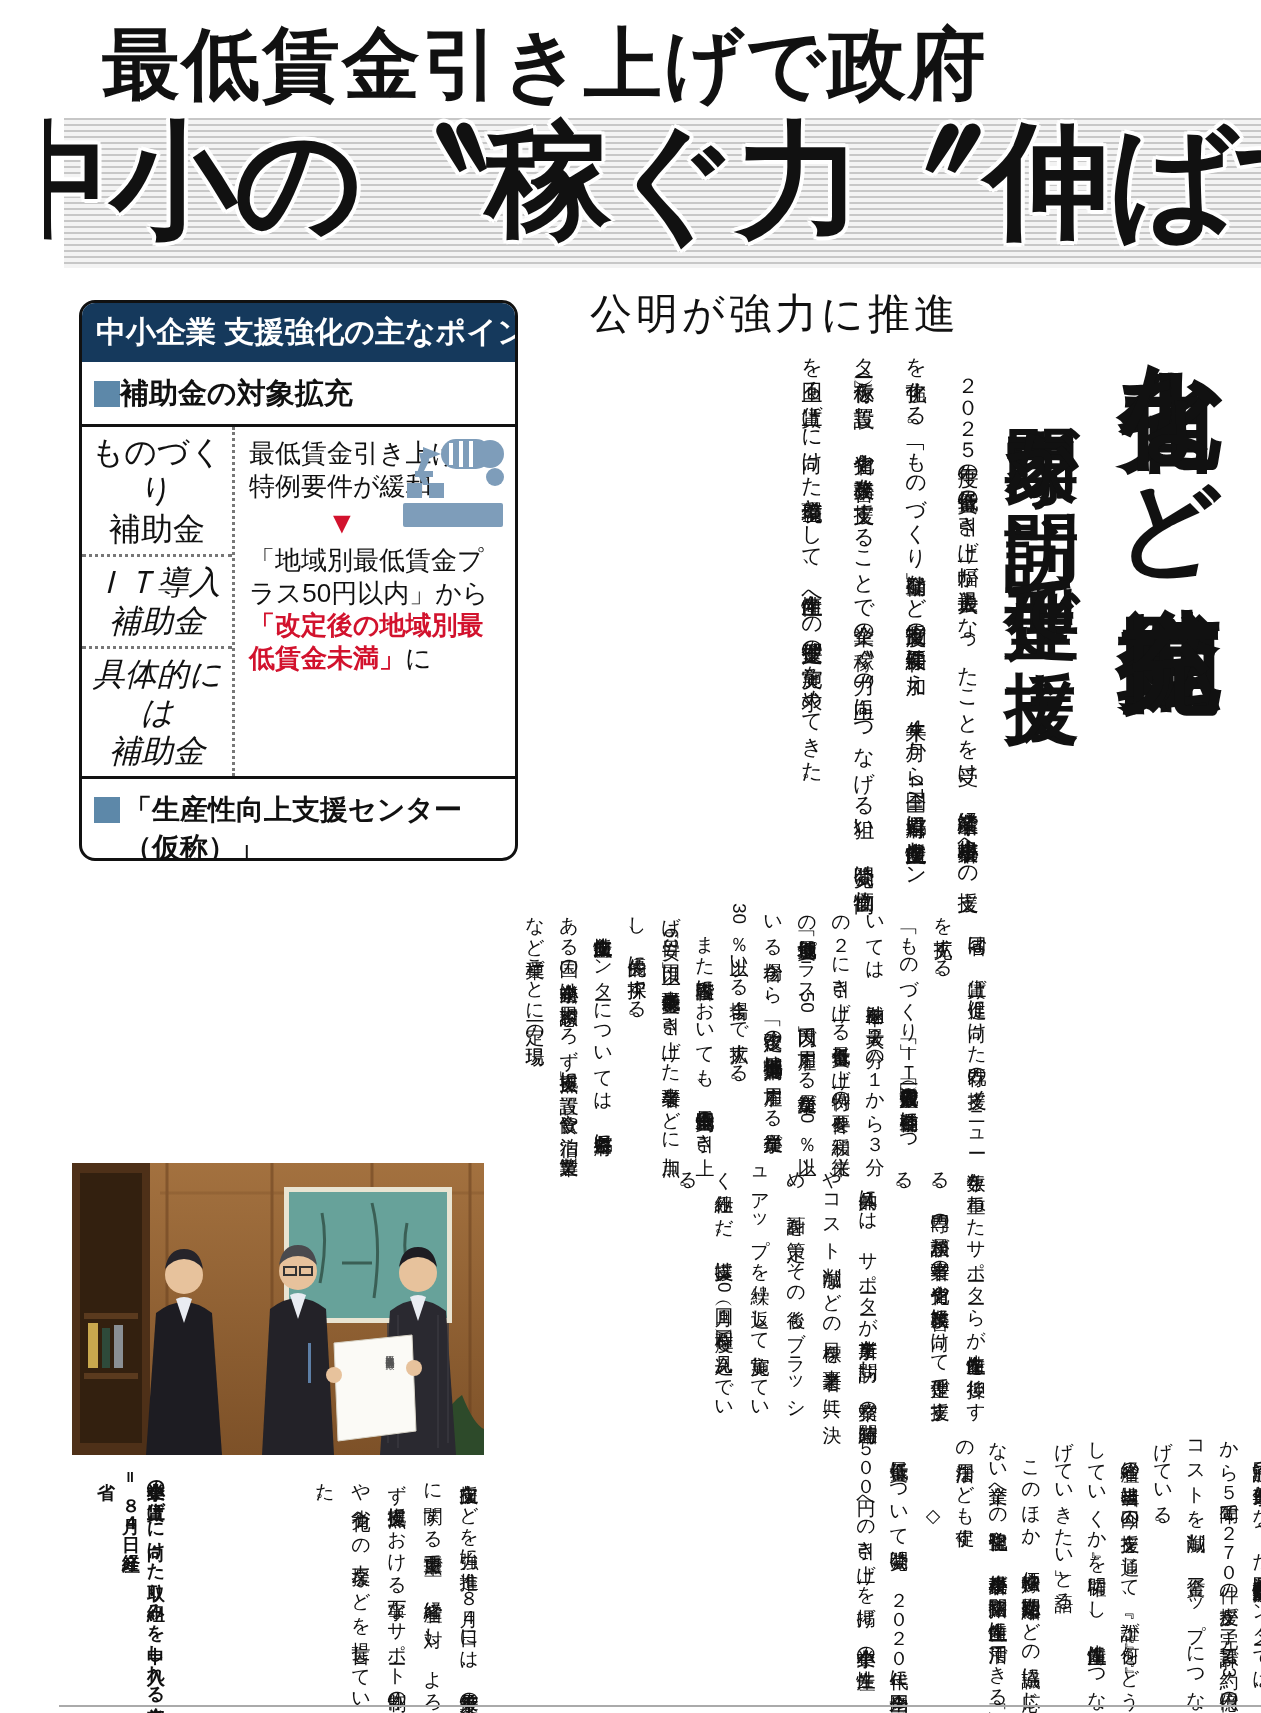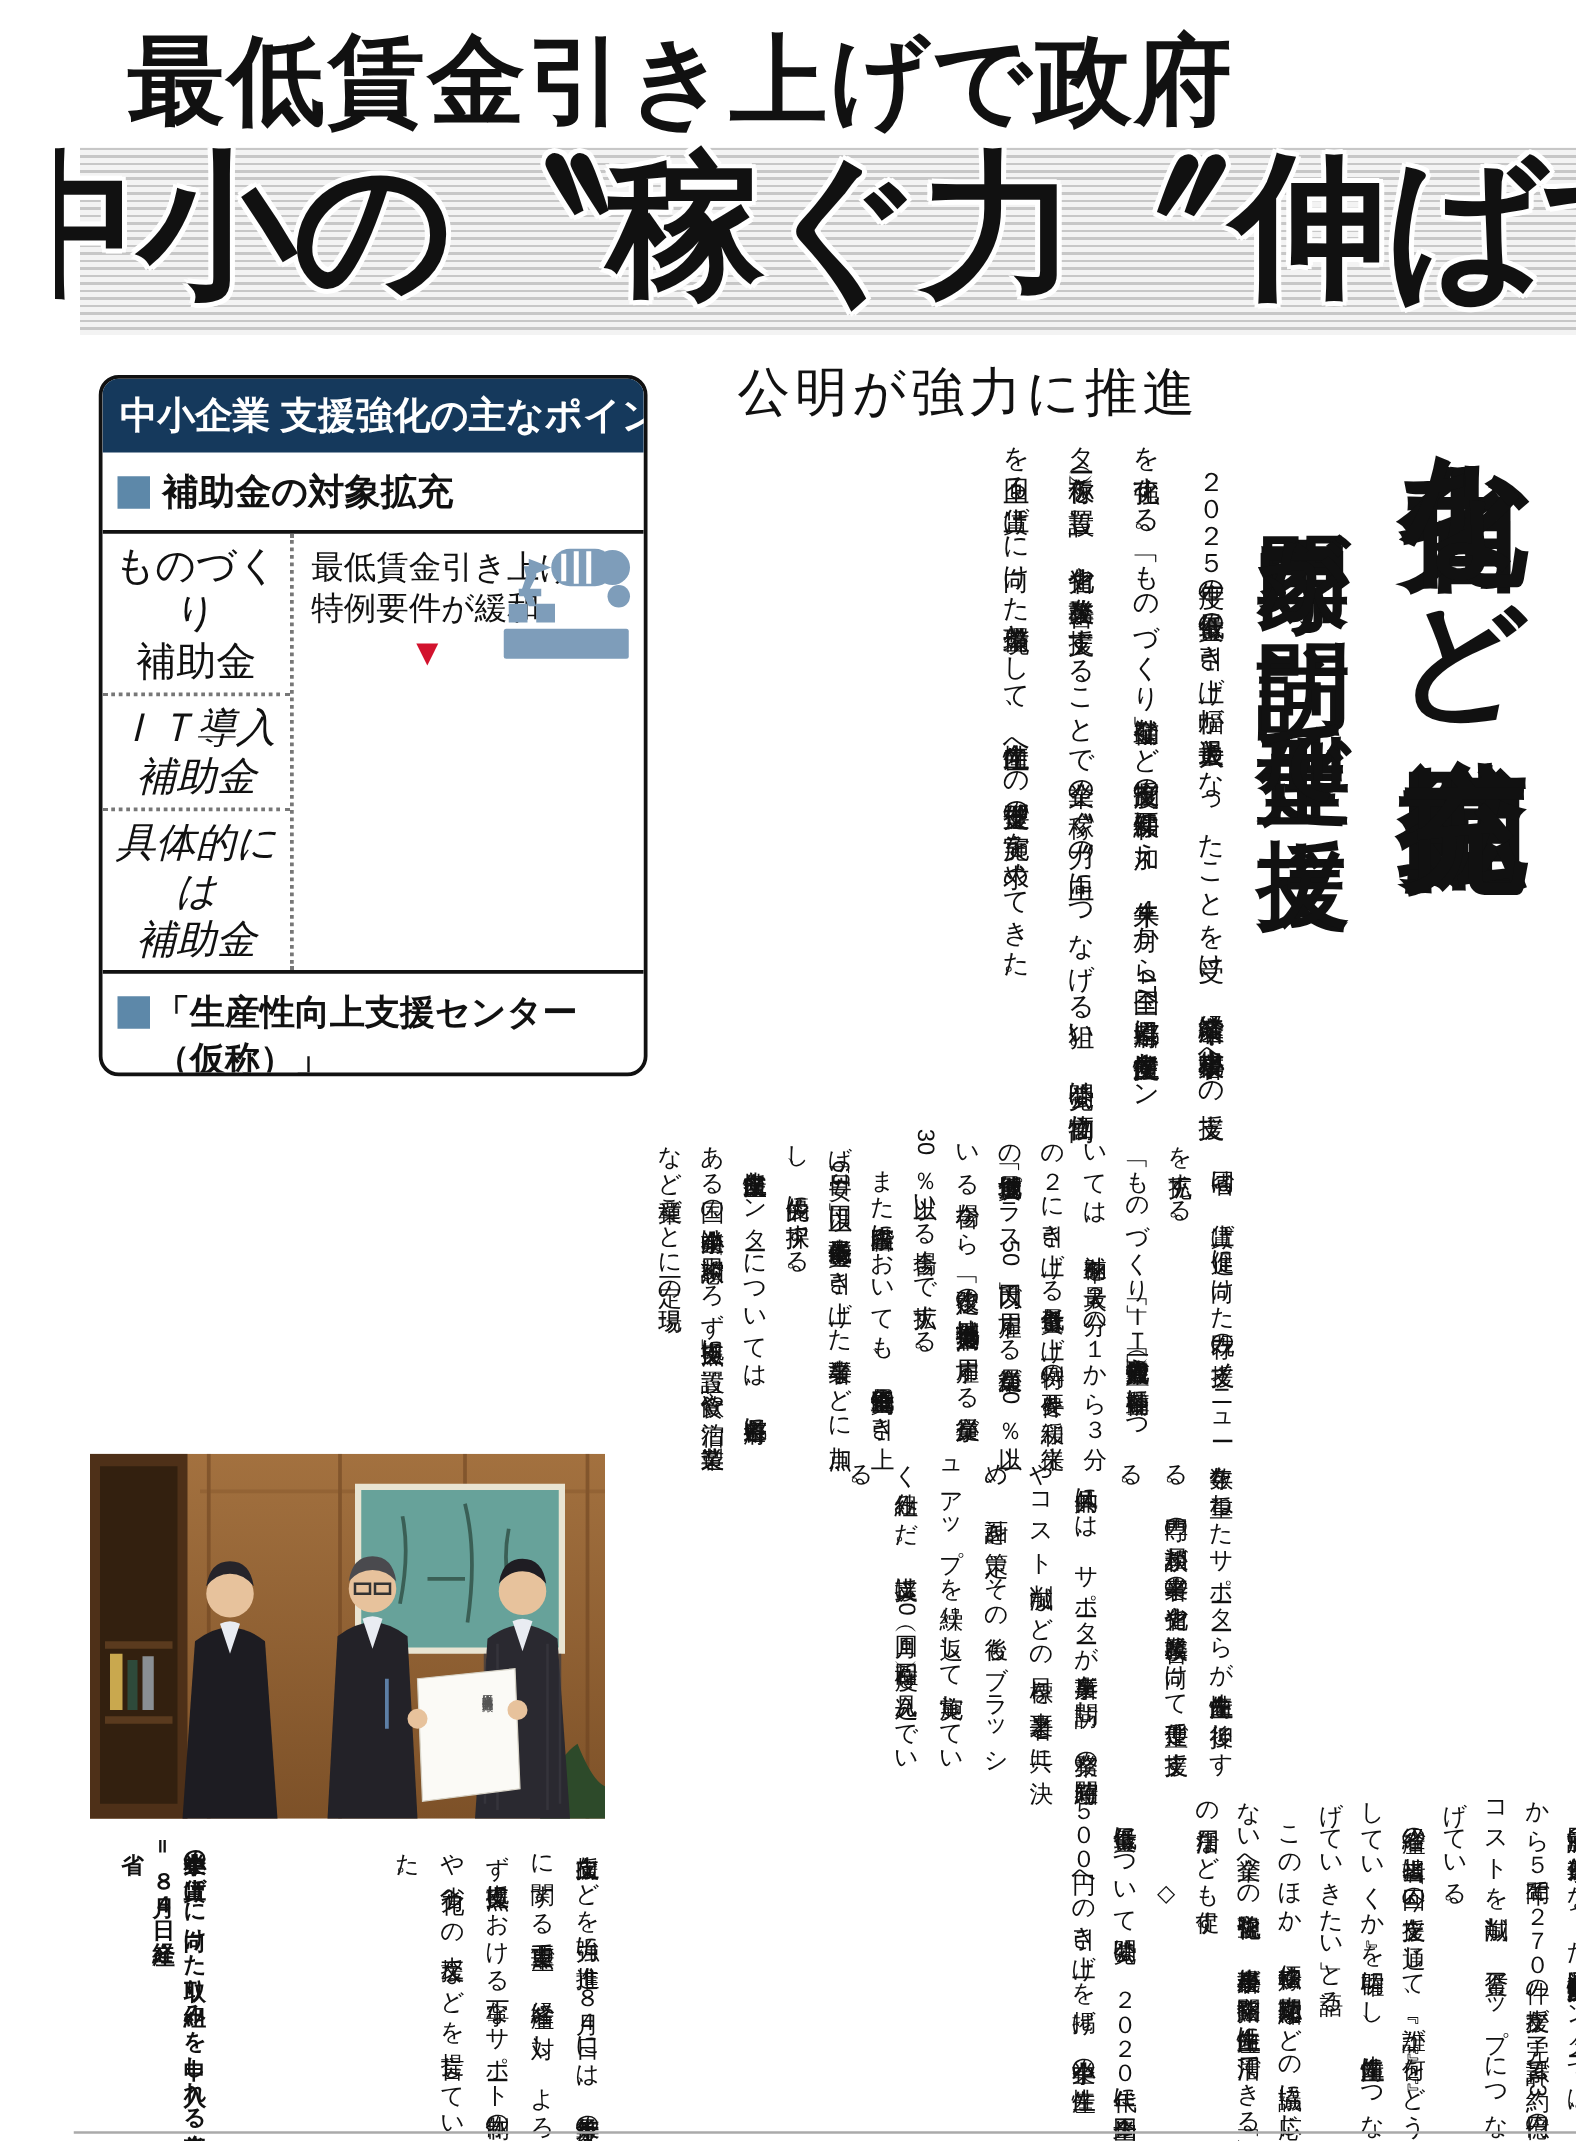--- a/index.html
+++ b/index.html
@@ -39,21 +39,21 @@
   .vhead-sub{position:absolute;left:944px;top:370px;width:104px;height:1000px;
               font-family:"Liberation Serif","DejaVu Serif",serif;font-weight:900;
               font-size:74px;writing-mode:vertical-rl;text-align:justify;white-space:nowrap;}
 
   
   .infobox{position:absolute;left:35px;top:300px;width:433px;height:555px;
            border:3px solid #111;border-radius:16px;overflow:hidden;background:#fff;
            display:flex;flex-direction:column;}
   .infobox .hdr{background:#15395c;color:#fff;font-size:30px;font-weight:800;
            padding:9px 14px;letter-spacing:0px;white-space:nowrap;}
-  .row-heading{display:flex;align-items:center;gap:10px;padding:12px 0 10px 12px;
+  .row-heading{display:flex;align-items:center;gap:0;padding:12px 0 10px 12px;
            font-size:29px;font-weight:800;}
   .sq{width:26px;height:26px;background:#5d88a9;flex:0 0 auto;}
   .hline{border-top:3px solid #111;margin:0;}
   .grants{display:flex;}
   .grants .labels{width:150px;border-right:3px dotted #777;display:flex;flex-direction:column;}
   .grants .labels .lab{flex:1;display:flex;align-items:center;justify-content:center;
            font-size:32px;text-align:center;white-space:pre-line;line-height:1.2;padding:6px 2px;}
   .grants .labels .lab + .lab{border-top:3px dotted #777;font-style:italic;}
   .grants .detail{flex:1;padding:10px 10px 12px 14px;font-size:26px;line-height:1.25;position:relative;}
   .detail .dt-top{white-space:pre-line;font-size:26px;}
@@ -116,20 +116,21 @@
           </g>
           <g fill="#ffffff">
             <rect x="60" y="10" width="4" height="22"></rect>
             <rect x="70" y="8" width="4" height="26"></rect>
             <rect x="80" y="8" width="4" height="26"></rect>
           </g>
         </svg>
         <div class="dt-top">最低賃金引き上げ
 特例要件が緩和</div>
         <span class="tri">▼</span>
+        <div><span>「地域別最低賃金プラス50円以内」から</span><span class="red">「改定後の地域別最低賃金未満」</span><span>に</span></div>
       </div>
     </div>
 
     <div class="hline"></div>
     <div class="sec">
       <span class="sq"></span>
       <span class="txt">「生産性向上支援センター（仮称）」
 設置し伴走支援</span>
     </div>
 

